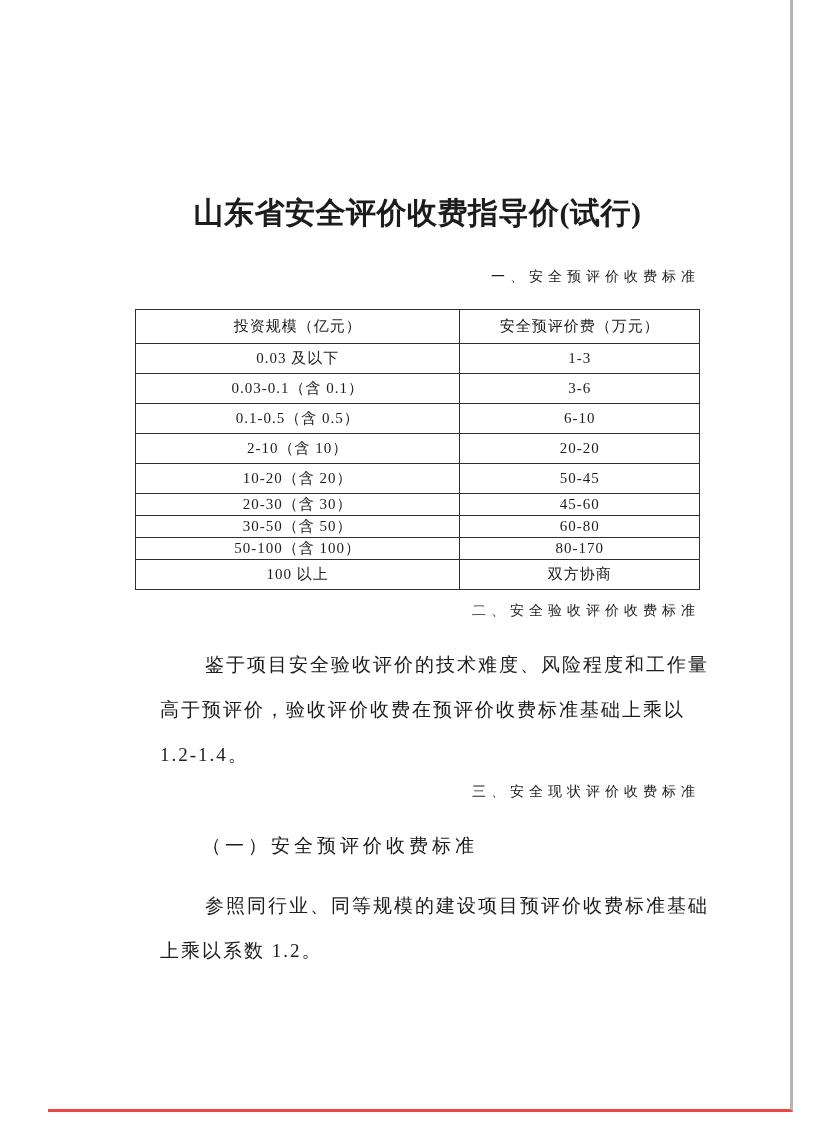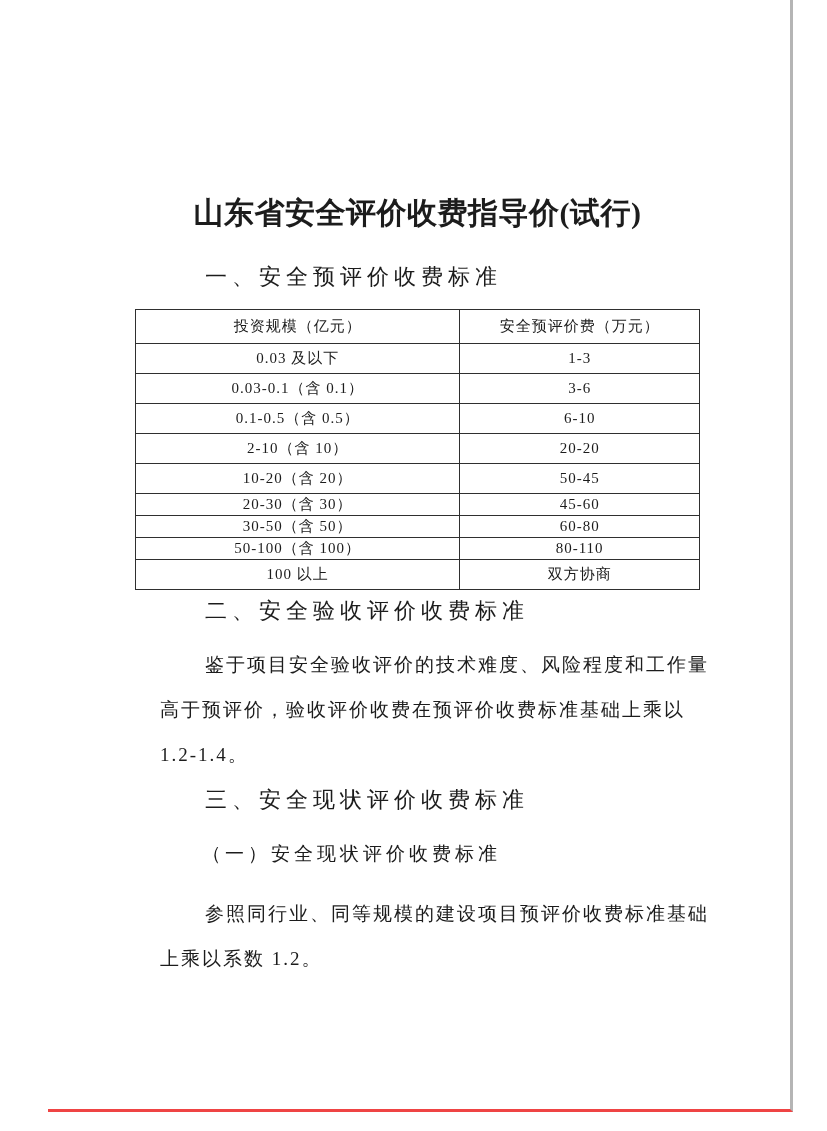--- a/index.html
+++ b/index.html
@@ -32,24 +32,25 @@
     padding-top: 190px;
     font-size: 30px;
     line-height: 46px;
     font-weight: bold;
     text-align: center;
     letter-spacing: 0.5px;
     white-space: nowrap;
   }
   .sec-heading {
     margin: 26px 0 0 70px;
-    font-size: 22px;
+    font-size: 14px;
     line-height: 30px;
     letter-spacing: 5px;
     white-space: nowrap;
+    text-align: right;
   }
   .sub-heading {
     margin: 24px 0 0 67px;
     font-size: 19px;
     line-height: 30px;
     letter-spacing: 4px;
     white-space: nowrap;
   }
   .fee-table {
     margin-top: 17px;
@@ -75,21 +76,21 @@
     margin: 16px 0 0 25px;
     font-size: 19px;
     letter-spacing: 2px;
   }
   .para .line {
     line-height: 45px;
     white-space: nowrap;
   }
   .para .line.indent { text-indent: 45px; }
   .mt-h2 { margin-top: 6px; }
-  .mt-h3 { margin-top: 8px; }
+  .mt-h3 { margin-top: 0; }
   .mt-p2 { margin-top: 22px; }
 </style>
 </head>
 <body>
 
 <div class="page">
   <div class="content">
 
     <h1 class="doc-title">山东省安全评价收费指导价(试行)</h1>
 
@@ -130,40 +131,40 @@
         <tr class="r-short">
           <td>20-30（含 30）</td>
           <td>45-60</td>
         </tr>
         <tr class="r-short">
           <td>30-50（含 50）</td>
           <td>60-80</td>
         </tr>
         <tr class="r-short">
           <td>50-100（含 100）</td>
-          <td>80-110</td>
+          <td>80-170</td>
         </tr>
         <tr class="r-tall">
           <td>100 以上</td>
           <td>双方协商</td>
         </tr>
       </tbody>
     </table>
 
     <div class="sec-heading mt-h2">二、安全验收评价收费标准</div>
 
     <div class="para">
       <div class="line indent">鉴于项目安全验收评价的技术难度、风险程度和工作量</div>
       <div class="line">高于预评价，验收评价收费在预评价收费标准基础上乘以</div>
       <div class="line">1.2-1.4。</div>
     </div>
 
     <div class="sec-heading mt-h3">三、安全现状评价收费标准</div>
 
-    <div class="sub-heading">（一）安全现状评价收费标准</div>
+    <div class="sub-heading">（一）安全预评价收费标准</div>
 
     <div class="para mt-p2">
       <div class="line indent">参照同行业、同等规模的建设项目预评价收费标准基础</div>
       <div class="line">上乘以系数 1.2。</div>
     </div>
 
   </div>
 </div>
 
 </body></html>

